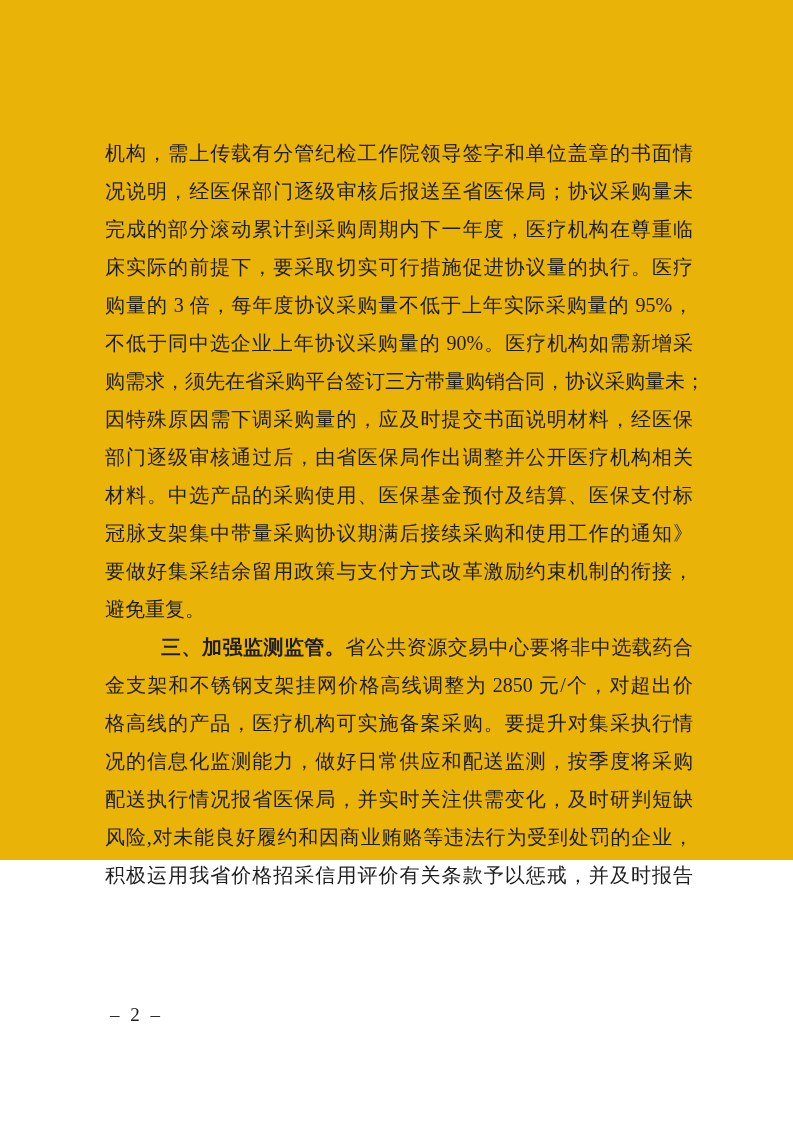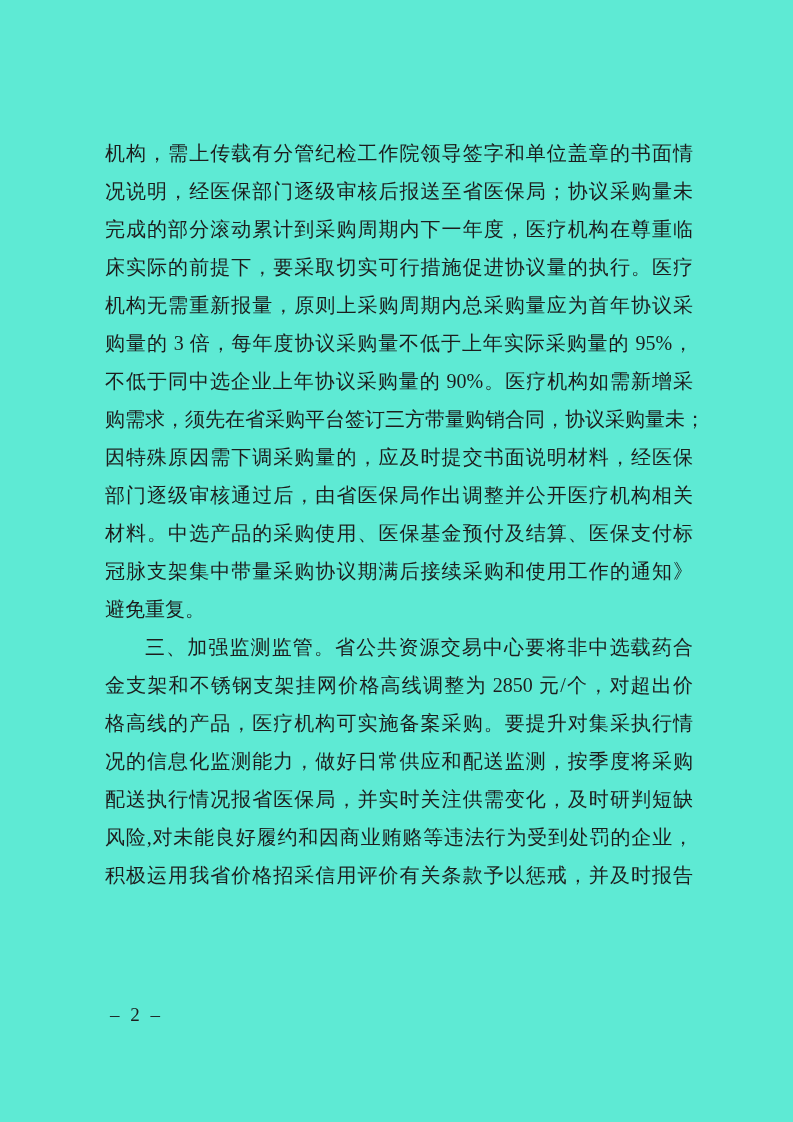--- a/index.html
+++ b/index.html
@@ -6,22 +6,22 @@
     margin: 0;
     padding: 0;
     width: 793px;
     height: 1122px;
     background: #ffffff;
     overflow: hidden;
   }
   .page {
     position: relative;
     width: 793px;
-    height: 1122px;
-    background: #5eead4;
+    height: 860px;
+    background: #eab308;
     font-family: "Liberation Serif", "DejaVu Serif", serif;
     color: #1d1d1d;
   }
   .body-text {
     position: absolute;
     left: 105px;
     top: 134px;
     width: 588px;
   }
   .line {
@@ -34,21 +34,22 @@
   }
   .line.short {
     text-align: right;
     text-align-last: left;
   }
   .line.indent {
     text-indent: 40px;
   }
   .heading-bold {
     font-family: "Liberation Sans", "DejaVu Sans", sans-serif;
-    font-weight: 400;
+    font-weight: 700;
+    margin-left: 16px;
   }
   .page-number {
     position: absolute;
     left: 110px;
     top: 1002px;
     font-size: 19px;
     line-height: 26px;
     letter-spacing: 3px;
     color: #1d1d1d;
   }
@@ -57,28 +58,28 @@
 <body>
 
 <div class="page">
 
   <div class="body-text">
 
     <div class="line">机构，需上传载有分管纪检工作院领导签字和单位盖章的书面情</div>
     <div class="line">况说明，经医保部门逐级审核后报送至省医保局；协议采购量未</div>
     <div class="line">完成的部分滚动累计到采购周期内下一年度，医疗机构在尊重临</div>
     <div class="line">床实际的前提下，要采取切实可行措施促进协议量的执行。医疗</div>
-    <div class="line">机构无需重新报量，原则上采购周期内总采购量应为首年协议采</div>
     <div class="line">购量的 3 倍，每年度协议采购量不低于上年实际采购量的 95%，</div>
     <div class="line">不低于同中选企业上年协议采购量的 90%。医疗机构如需新增采</div>
     <div class="line">购需求，须先在省采购平台签订三方带量购销合同，协议采购量未；</div>
     <div class="line">因特殊原因需下调采购量的，应及时提交书面说明材料，经医保</div>
     <div class="line">部门逐级审核通过后，由省医保局作出调整并公开医疗机构相关</div>
     <div class="line">材料。中选产品的采购使用、医保基金预付及结算、医保支付标</div>
     <div class="line">冠脉支架集中带量采购协议期满后接续采购和使用工作的通知》</div>
+    <div class="line">要做好集采结余留用政策与支付方式改革激励约束机制的衔接，</div>
     <div class="line short">避免重复。</div>
 
     <div class="line indent"><span class="heading-bold">三、加强监测监管。</span><span>省公共资源交易中心要将非中选载药合</span></div>
 
     <div class="line">金支架和不锈钢支架挂网价格高线调整为 2850 元/个，对超出价</div>
     <div class="line">格高线的产品，医疗机构可实施备案采购。要提升对集采执行情</div>
     <div class="line">况的信息化监测能力，做好日常供应和配送监测，按季度将采购</div>
     <div class="line">配送执行情况报省医保局，并实时关注供需变化，及时研判短缺</div>
     <div class="line">风险,对未能良好履约和因商业贿赂等违法行为受到处罚的企业，</div>
     <div class="line">积极运用我省价格招采信用评价有关条款予以惩戒，并及时报告</div>

